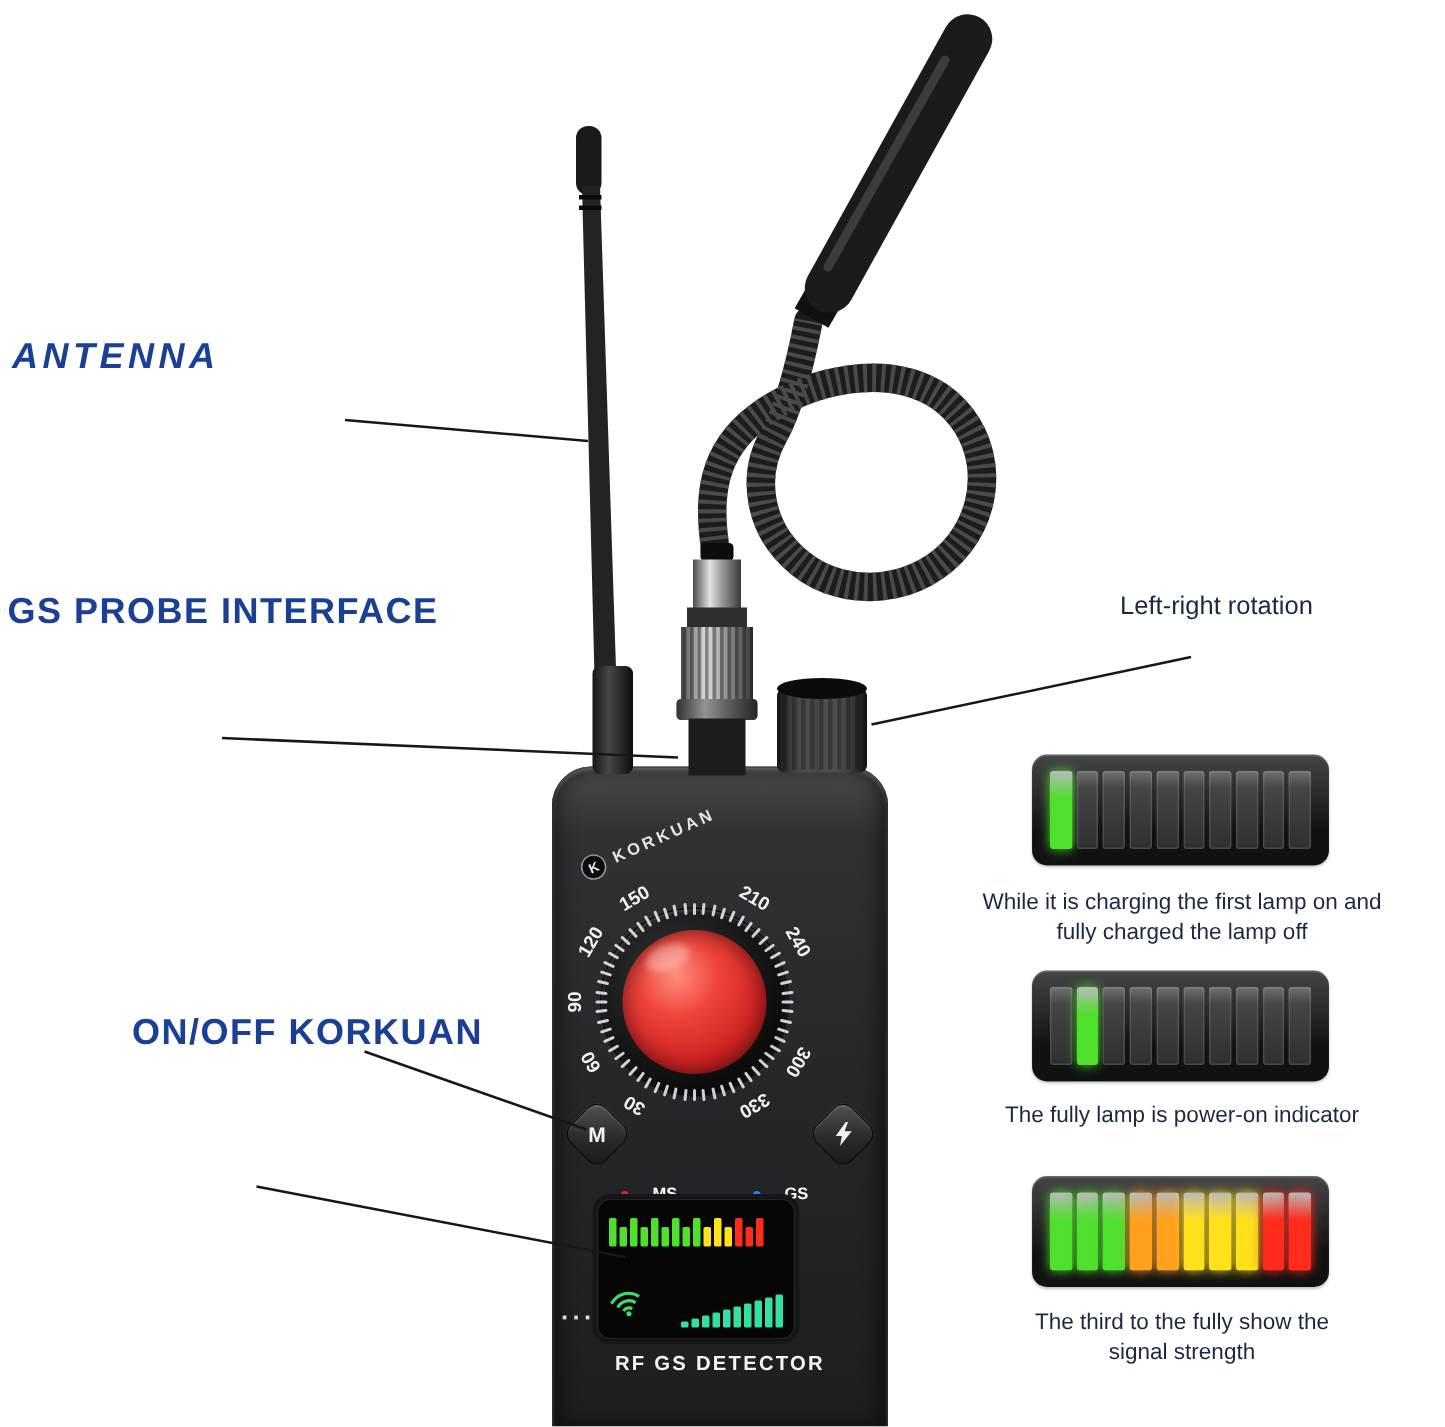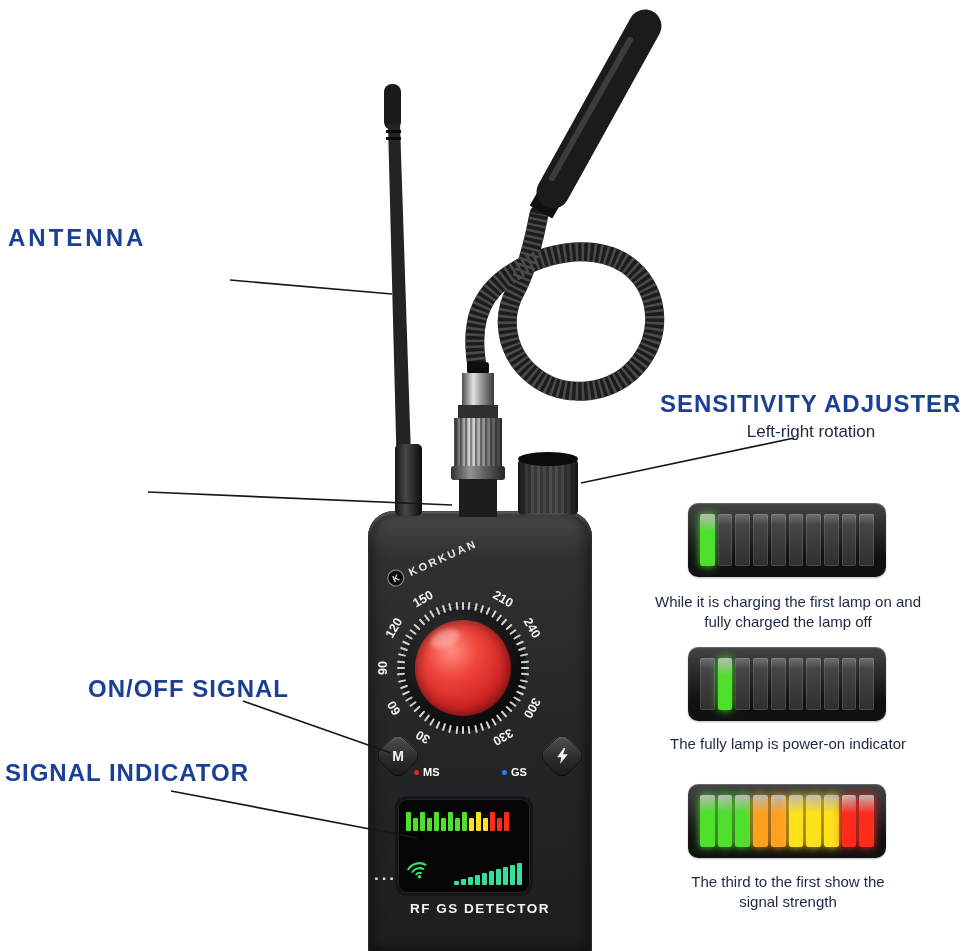--- a/index.html
+++ b/index.html
@@ -9,21 +9,21 @@
   html,body{margin:0;padding:0;background:#fff;}
   .canvas{
     position:relative;width:963px;height:951px;background:#fff;overflow:hidden;
     font-family:"Liberation Sans",sans-serif;
   }
   
   .ann{position:absolute;z-index:3;}
   .ann-title{font-weight:800;font-size:24px;line-height:28px;color:var(--heading);letter-spacing:1px;white-space:nowrap;}
   .ann-title-wide{letter-spacing:3px;}
   .ann-desc{font-size:16.5px;line-height:22px;color:var(--body);margin-top:3px;}
-  .ann-antenna{left:8px;top:224px;}
+  .ann-antenna{left:8px;top:224px;font-style:italic;}
   .ann-gs{left:5px;top:394px;width:292px;}
   .ann-sens{left:660px;top:390px;width:302px;}
   .ann-sens .ann-desc{text-align:center;font-size:17px;}
   .ann-onoff{left:88px;top:675px;}
   .ann-signal{left:5px;top:759px;}
   
   .device{
     position:absolute;left:368px;top:511px;width:224px;height:440px;z-index:1;
     border-radius:26px 26px 0 0;
     background:linear-gradient(180deg,#4a4b4e 0%,#303134 10%,#242528 55%,#1d1e20 100%);
@@ -46,21 +46,21 @@
   .lens::after{content:"";position:absolute;left:15px;top:10px;width:30px;height:17px;border-radius:50%;
     background:rgba(255,255,255,.32);filter:blur(2px);transform:rotate(-20deg);}
   
   .btn{position:absolute;width:34px;height:34px;border-radius:9px;transform:rotate(45deg);
     background:linear-gradient(135deg,#57585b 0%,#2a2b2d 55%,#18181a 100%);
     box-shadow:inset 0 0 0 1px #0e0e0f, inset 1px 1px 2px rgba(255,255,255,.28);}
   .btn-m{left:13px;top:228px;}
   .btn-flash{left:177px;top:228px;}
   .btn-inner{transform:rotate(-45deg);width:100%;height:100%;display:flex;align-items:center;justify-content:center;
     color:#f3f3f3;font-weight:700;font-size:14px;}
-  .led-label{position:absolute;top:255px;display:flex;align-items:center;gap:4px;color:#fff;font-size:11px;font-weight:700;}
+  .led-label{position:absolute;top:279px;display:flex;align-items:center;gap:16px;color:#fff;font-size:11px;font-weight:700;}
   .led-label.ms{left:46px;}
   .led-label.gs{left:134px;}
   .dot{width:5px;height:5px;border-radius:50%;background:#e8231d;}
   
   .screen{position:absolute;left:30px;top:288px;width:132px;height:94px;box-sizing:border-box;
     background:#050505;border-radius:9px;padding:10px 8px 8px;
     box-shadow:0 0 0 3px #161617, inset 0 0 0 1px #232324;
     display:flex;flex-direction:column;justify-content:space-between;}
   .eq{display:flex;align-items:flex-end;gap:2px;height:22px;}
   .eq-bar{width:5px;border-radius:1px;}
@@ -90,34 +90,31 @@
 </head>
 <body>
 
 <div class="canvas">
 
   <div class="ann ann-antenna">
     <div class="ann-title ann-title-wide">ANTENNA</div>
   </div>
 
   <div class="ann ann-gs">
+    <div class="ann-title">GS PROBE INTERFACE</div>
   </div>
 
   <div class="ann ann-sens">
-    <div class="ann-title">SENSITIVITY ADJUSTER</div>
     <div class="ann-desc">Left-right rotation</div>
   </div>
 
   <div class="ann ann-onoff">
-    <div class="ann-title">ON/OFF SIGNAL</div>
-  </div>
-
-  <div class="ann ann-signal">
-    <div class="ann-title">SIGNAL INDICATOR</div>
-  </div>
+    <div class="ann-title">ON/OFF KORKUAN</div>
+  </div>
+
 
   <div class="device">
     <div class="brand">
       <span class="brand-circle">K</span>
       <span class="brand-text">KORKUAN</span>
     </div>
 
     <div class="dial">
       <div class="lens-ring">
         <div class="lens"></div>
@@ -298,21 +295,21 @@
         <div class="seg" style="background: linear-gradient(rgba(255, 255, 255, 0.65), rgb(79, 223, 45) 35%, rgb(79, 223, 45)); box-shadow: rgb(79, 223, 45) 0px 0px 8px;"></div>
         <div class="seg" style="background: linear-gradient(rgba(255, 255, 255, 0.65), rgb(255, 160, 30) 35%, rgb(255, 160, 30)); box-shadow: rgb(255, 160, 30) 0px 0px 8px;"></div>
         <div class="seg" style="background: linear-gradient(rgba(255, 255, 255, 0.65), rgb(255, 160, 30) 35%, rgb(255, 160, 30)); box-shadow: rgb(255, 160, 30) 0px 0px 8px;"></div>
         <div class="seg" style="background: linear-gradient(rgba(255, 255, 255, 0.65), rgb(255, 225, 28) 35%, rgb(255, 225, 28)); box-shadow: rgb(255, 225, 28) 0px 0px 8px;"></div>
         <div class="seg" style="background: linear-gradient(rgba(255, 255, 255, 0.65), rgb(255, 225, 28) 35%, rgb(255, 225, 28)); box-shadow: rgb(255, 225, 28) 0px 0px 8px;"></div>
         <div class="seg" style="background: linear-gradient(rgba(255, 255, 255, 0.65), rgb(255, 225, 28) 35%, rgb(255, 225, 28)); box-shadow: rgb(255, 225, 28) 0px 0px 8px;"></div>
         <div class="seg" style="background: linear-gradient(rgba(255, 255, 255, 0.65), rgb(255, 44, 30) 35%, rgb(255, 44, 30)); box-shadow: rgb(255, 44, 30) 0px 0px 8px;"></div>
         <div class="seg" style="background: linear-gradient(rgba(255, 255, 255, 0.65), rgb(255, 44, 30) 35%, rgb(255, 44, 30)); box-shadow: rgb(255, 44, 30) 0px 0px 8px;"></div>
       </div>
   </div>
-  <div class="cap cap-3">The third to the first show the signal strength</div>
+  <div class="cap cap-3">The third to the fully show the signal strength</div>
 
   <svg class="overlay" width="963" height="951" viewBox="0 0 963 951">
     <defs>
       <linearGradient id="metalH" x1="0" y1="0" x2="1" y2="0">
         <stop offset="0" stop-color="#4c4c4e"></stop>
           <stop offset="0.35" stop-color="#e2e2e4"></stop>
         <stop offset="0.6" stop-color="#9a9a9c"></stop>
           <stop offset="1" stop-color="#39393b"></stop>
       </linearGradient>
       <linearGradient id="antGrad" x1="0" y1="0" x2="1" y2="0">

